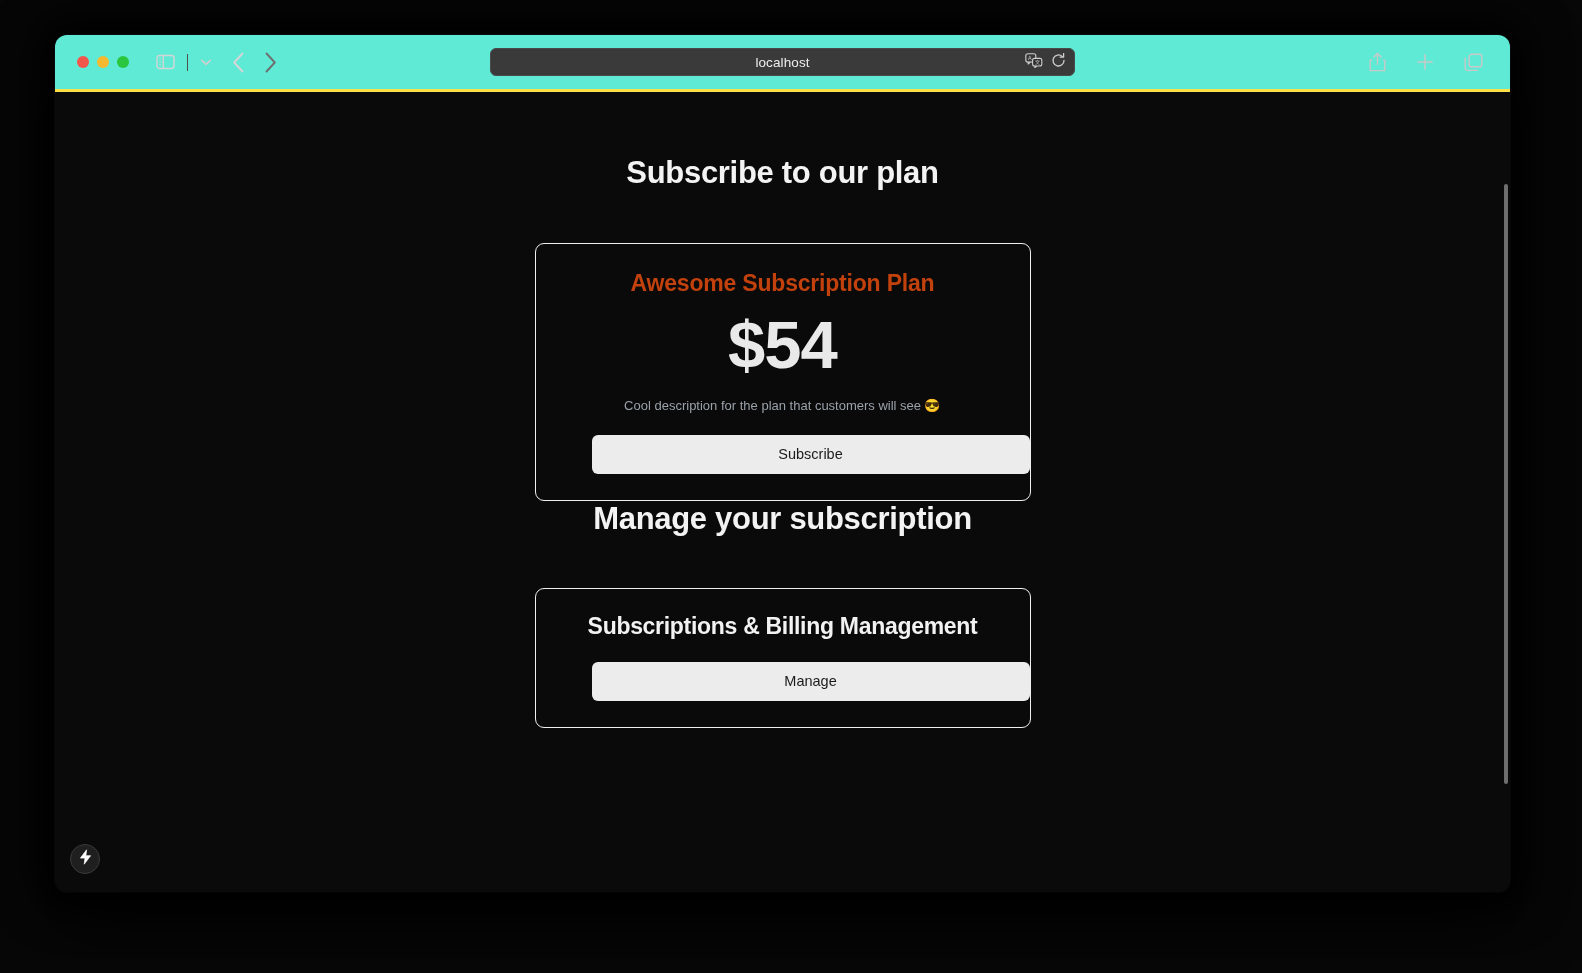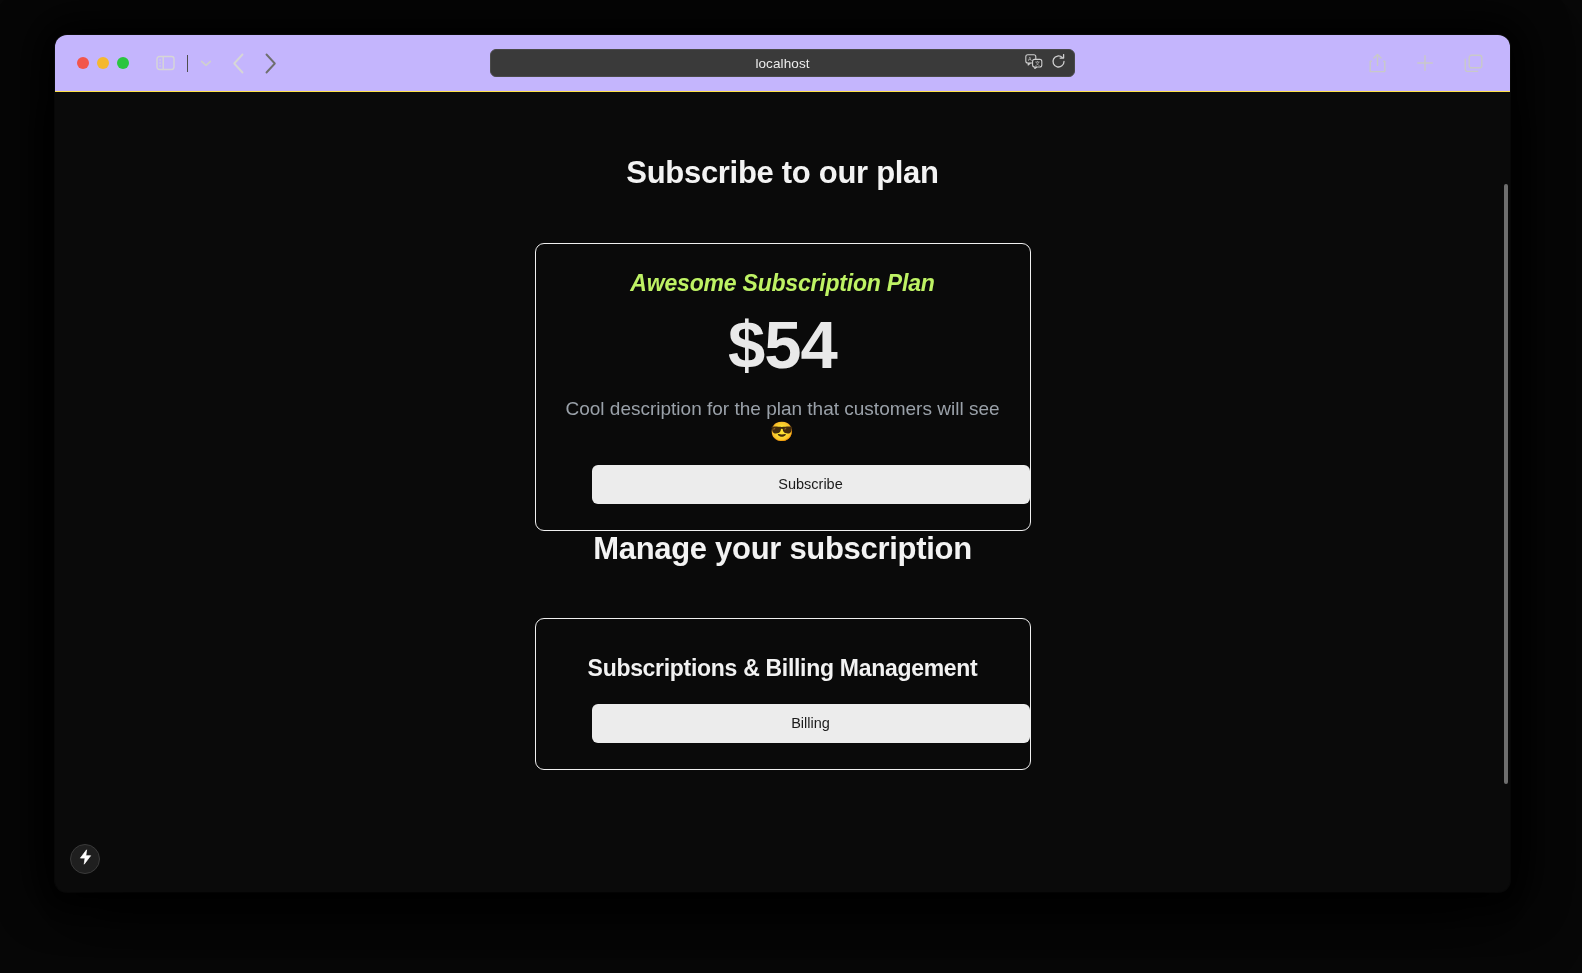--- a/index.html
+++ b/index.html
@@ -31,22 +31,22 @@
     background: #0a0a0a;
     box-shadow: 0 26px 70px rgba(0,0,0,0.92),
                 0 0 0 1px rgba(120,120,120,0.10),
                 0 0 42px 16px rgba(0,0,0,0.85);
   }
 
   
   #toolbar {
     position: relative;
     height: 57px;
-    background: #c4b5fd;
-    border-bottom: 1px solid #fde047;
+    background: #5eead4;
+    border-bottom: 3px solid #fde047;
     display: flex;
     align-items: center;
     padding: 0 22px;
   }
 
   .traffic-lights { display: flex; align-items: center; gap: 8px; margin-right: 22px; }
   .light { width: 12px; height: 12px; border-radius: 50%; display: block; }
   .light.red { background: #f2564b; }
   .light.yellow { background: #f5b82e; }
   .light.green { background: #2bc63f; }
@@ -128,37 +128,36 @@
     background: #0a0a0a;
     text-align: center;
   }
 
   
   #plan-card {
     margin-top: 52px;
     padding: 26px 28px 26px;
   }
   #plan-name {
-    color: #bef264;
+    color: #c2410c;
     font-size: 23px;
     font-weight: bold;
     letter-spacing: -0.2px;
-    font-style: italic;
   }
   #plan-price {
     color: #e9e9e9;
     font-size: 67px;
     font-weight: bold;
     line-height: 1.0;
     margin-top: 14px;
     letter-spacing: -1px;
   }
   #plan-desc {
     color: #9aa1a9;
-    font-size: 19px;
+    font-size: 13px;
     margin-top: 20px;
   }
 
   .action-btn {
     display: block;
     width: 100%;
     margin-top: 22px;
     background: #ececec;
     color: #1b1b1b;
     border: none;
@@ -167,21 +166,21 @@
     font-size: 14.5px;
     font-family: "Liberation Sans", sans-serif;
     cursor: default;
     margin-left: 28px;
   }
 
   #manage-heading { }
 
   #billing-card {
     margin-top: 51px;
-    padding: 36px 28px 26px;
+    padding: 24px 28px 26px;
   }
   #billing-title {
     color: #f2f2f2;
     font-size: 23px;
     font-weight: bold;
     letter-spacing: -0.3px;
   }
 
   
   #scrollbar-track {
@@ -317,21 +316,21 @@
           <div id="plan-name">Awesome Subscription Plan</div>
           <div id="plan-price">$54</div>
           <div id="plan-desc">Cool description for the plan that customers will see 😎</div>
           <button class="action-btn">Subscribe</button>
         </div>
 
         <h1 class="section-title" id="manage-heading">Manage your subscription</h1>
 
         <div class="card" id="billing-card">
           <div id="billing-title">Subscriptions &amp; Billing Management</div>
-          <button class="action-btn">Billing</button>
+          <button class="action-btn">Manage</button>
         </div>
 
       </div>
 
       <div id="scrollbar-track">
         <div id="scrollbar-thumb"></div>
       </div>
 
       <div id="dev-indicator" title="Dev Tools">
         <span>

